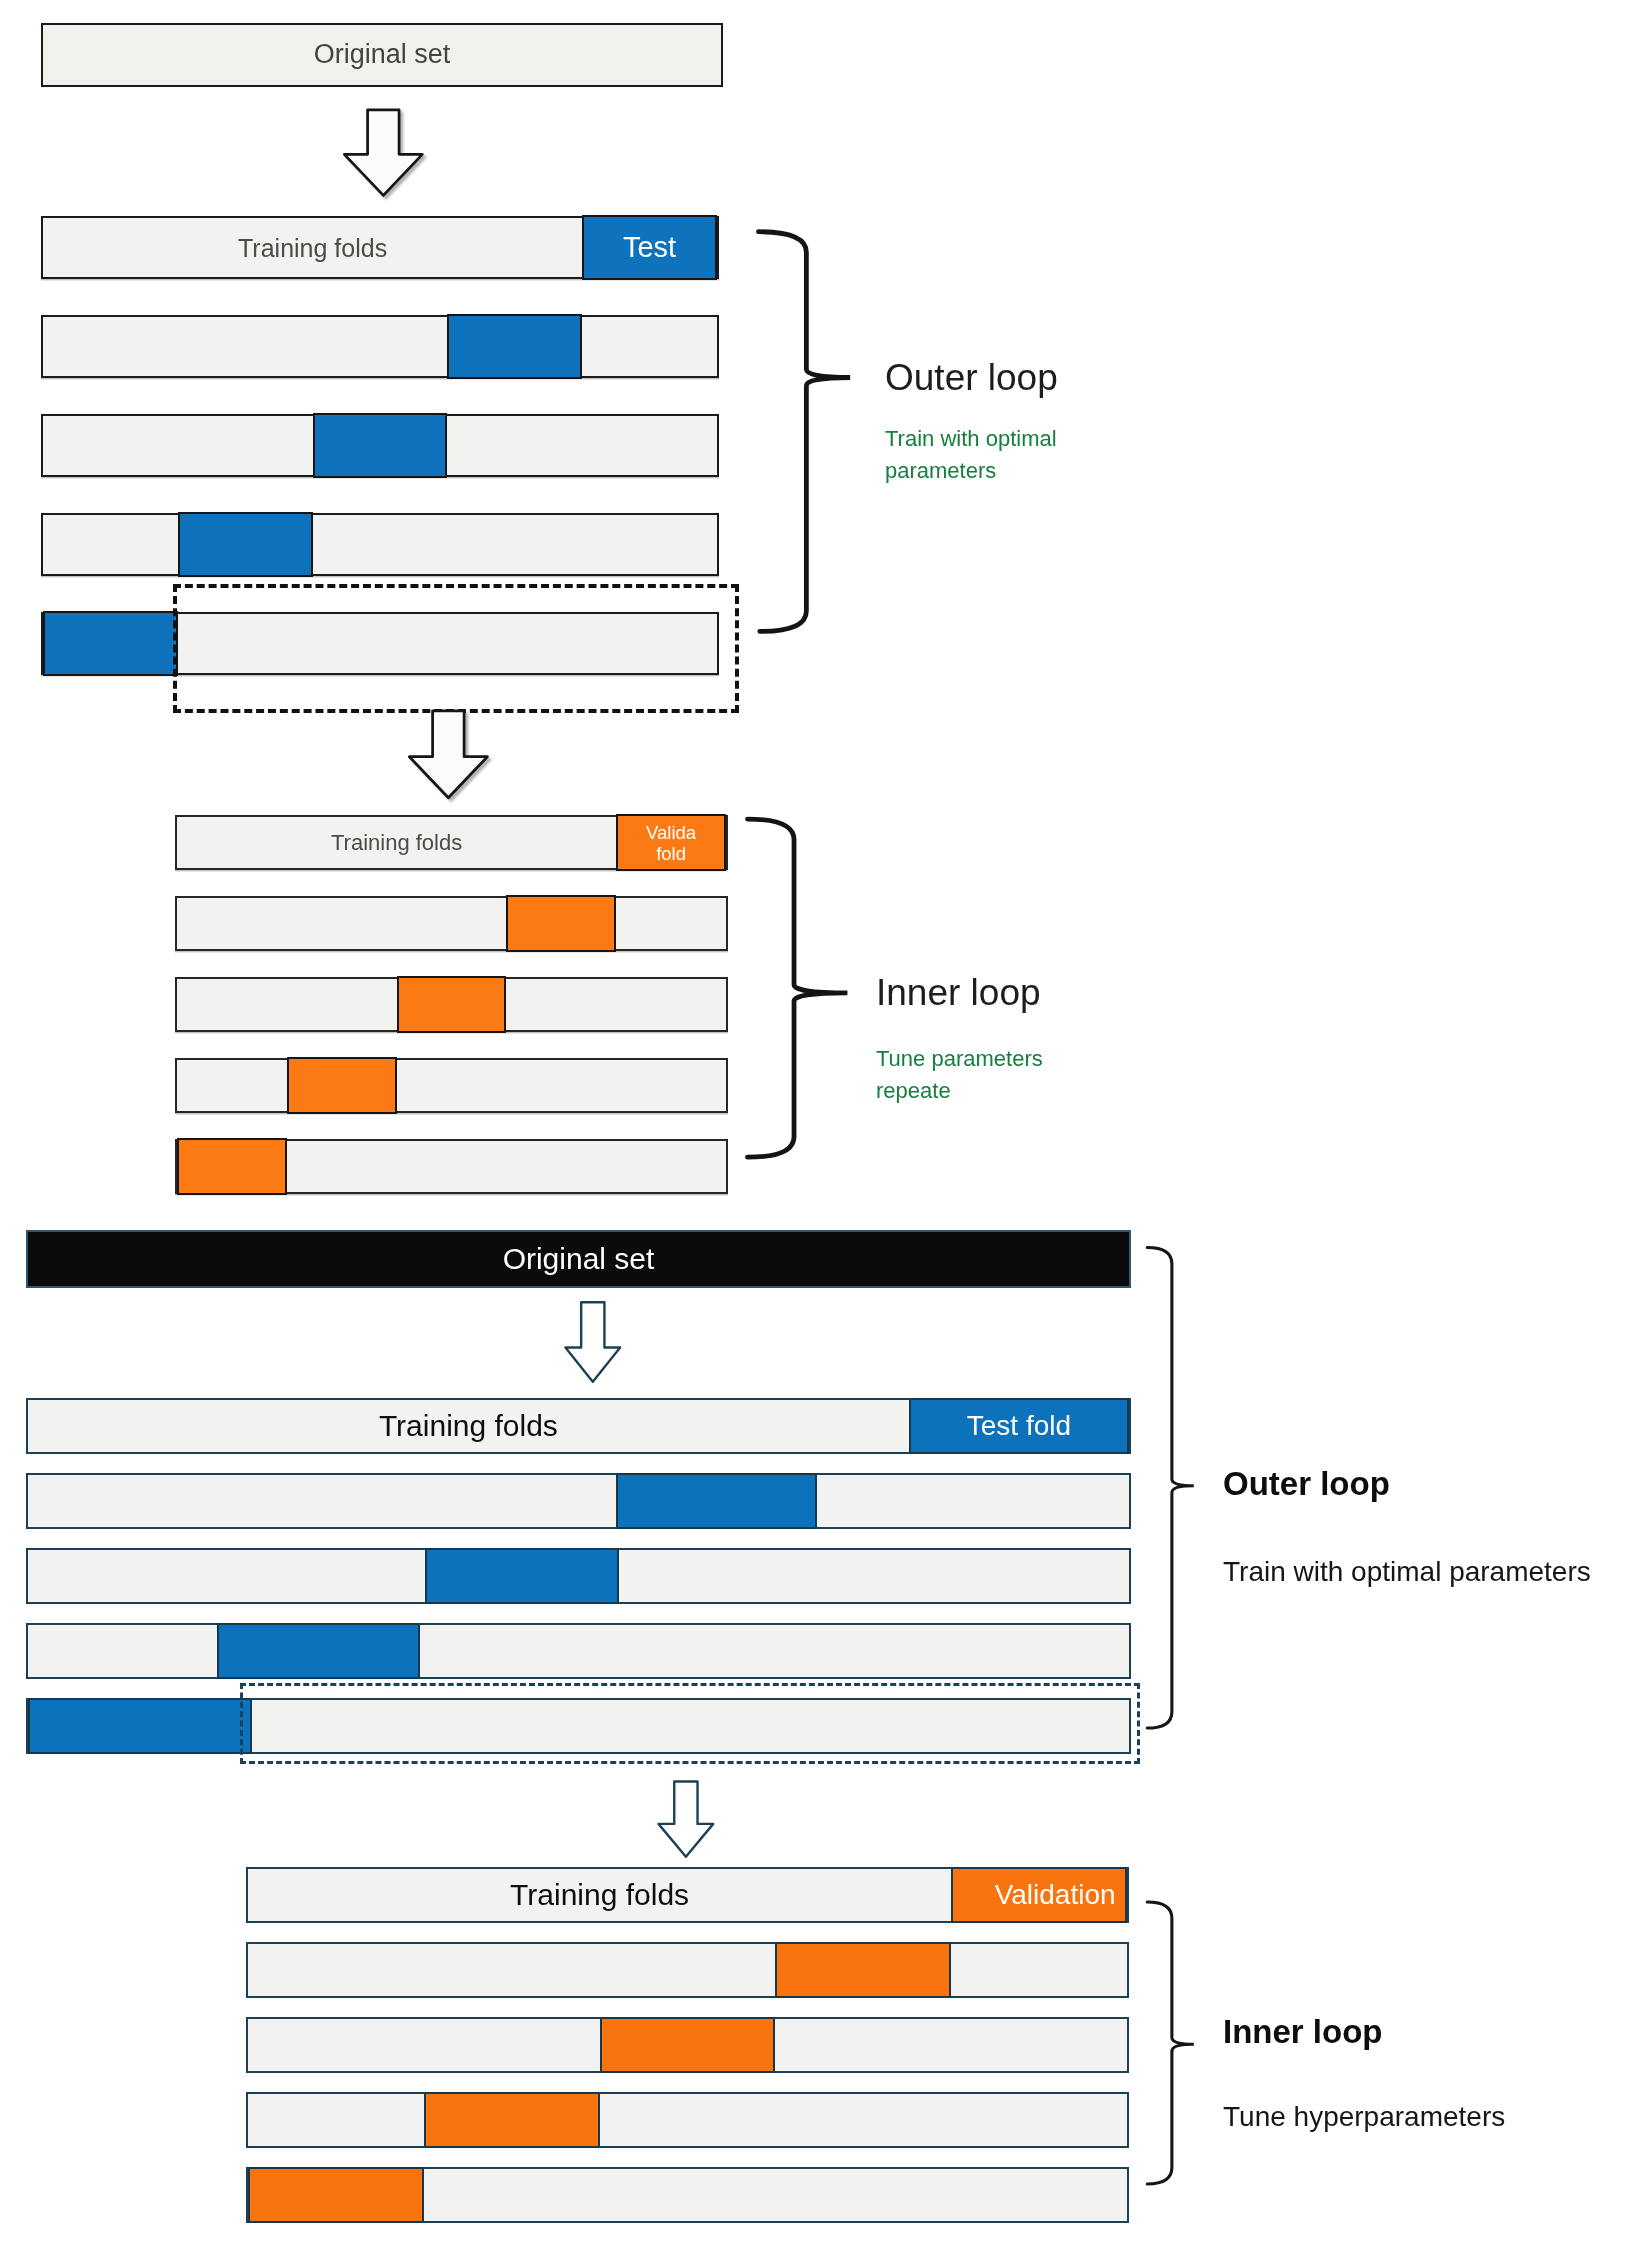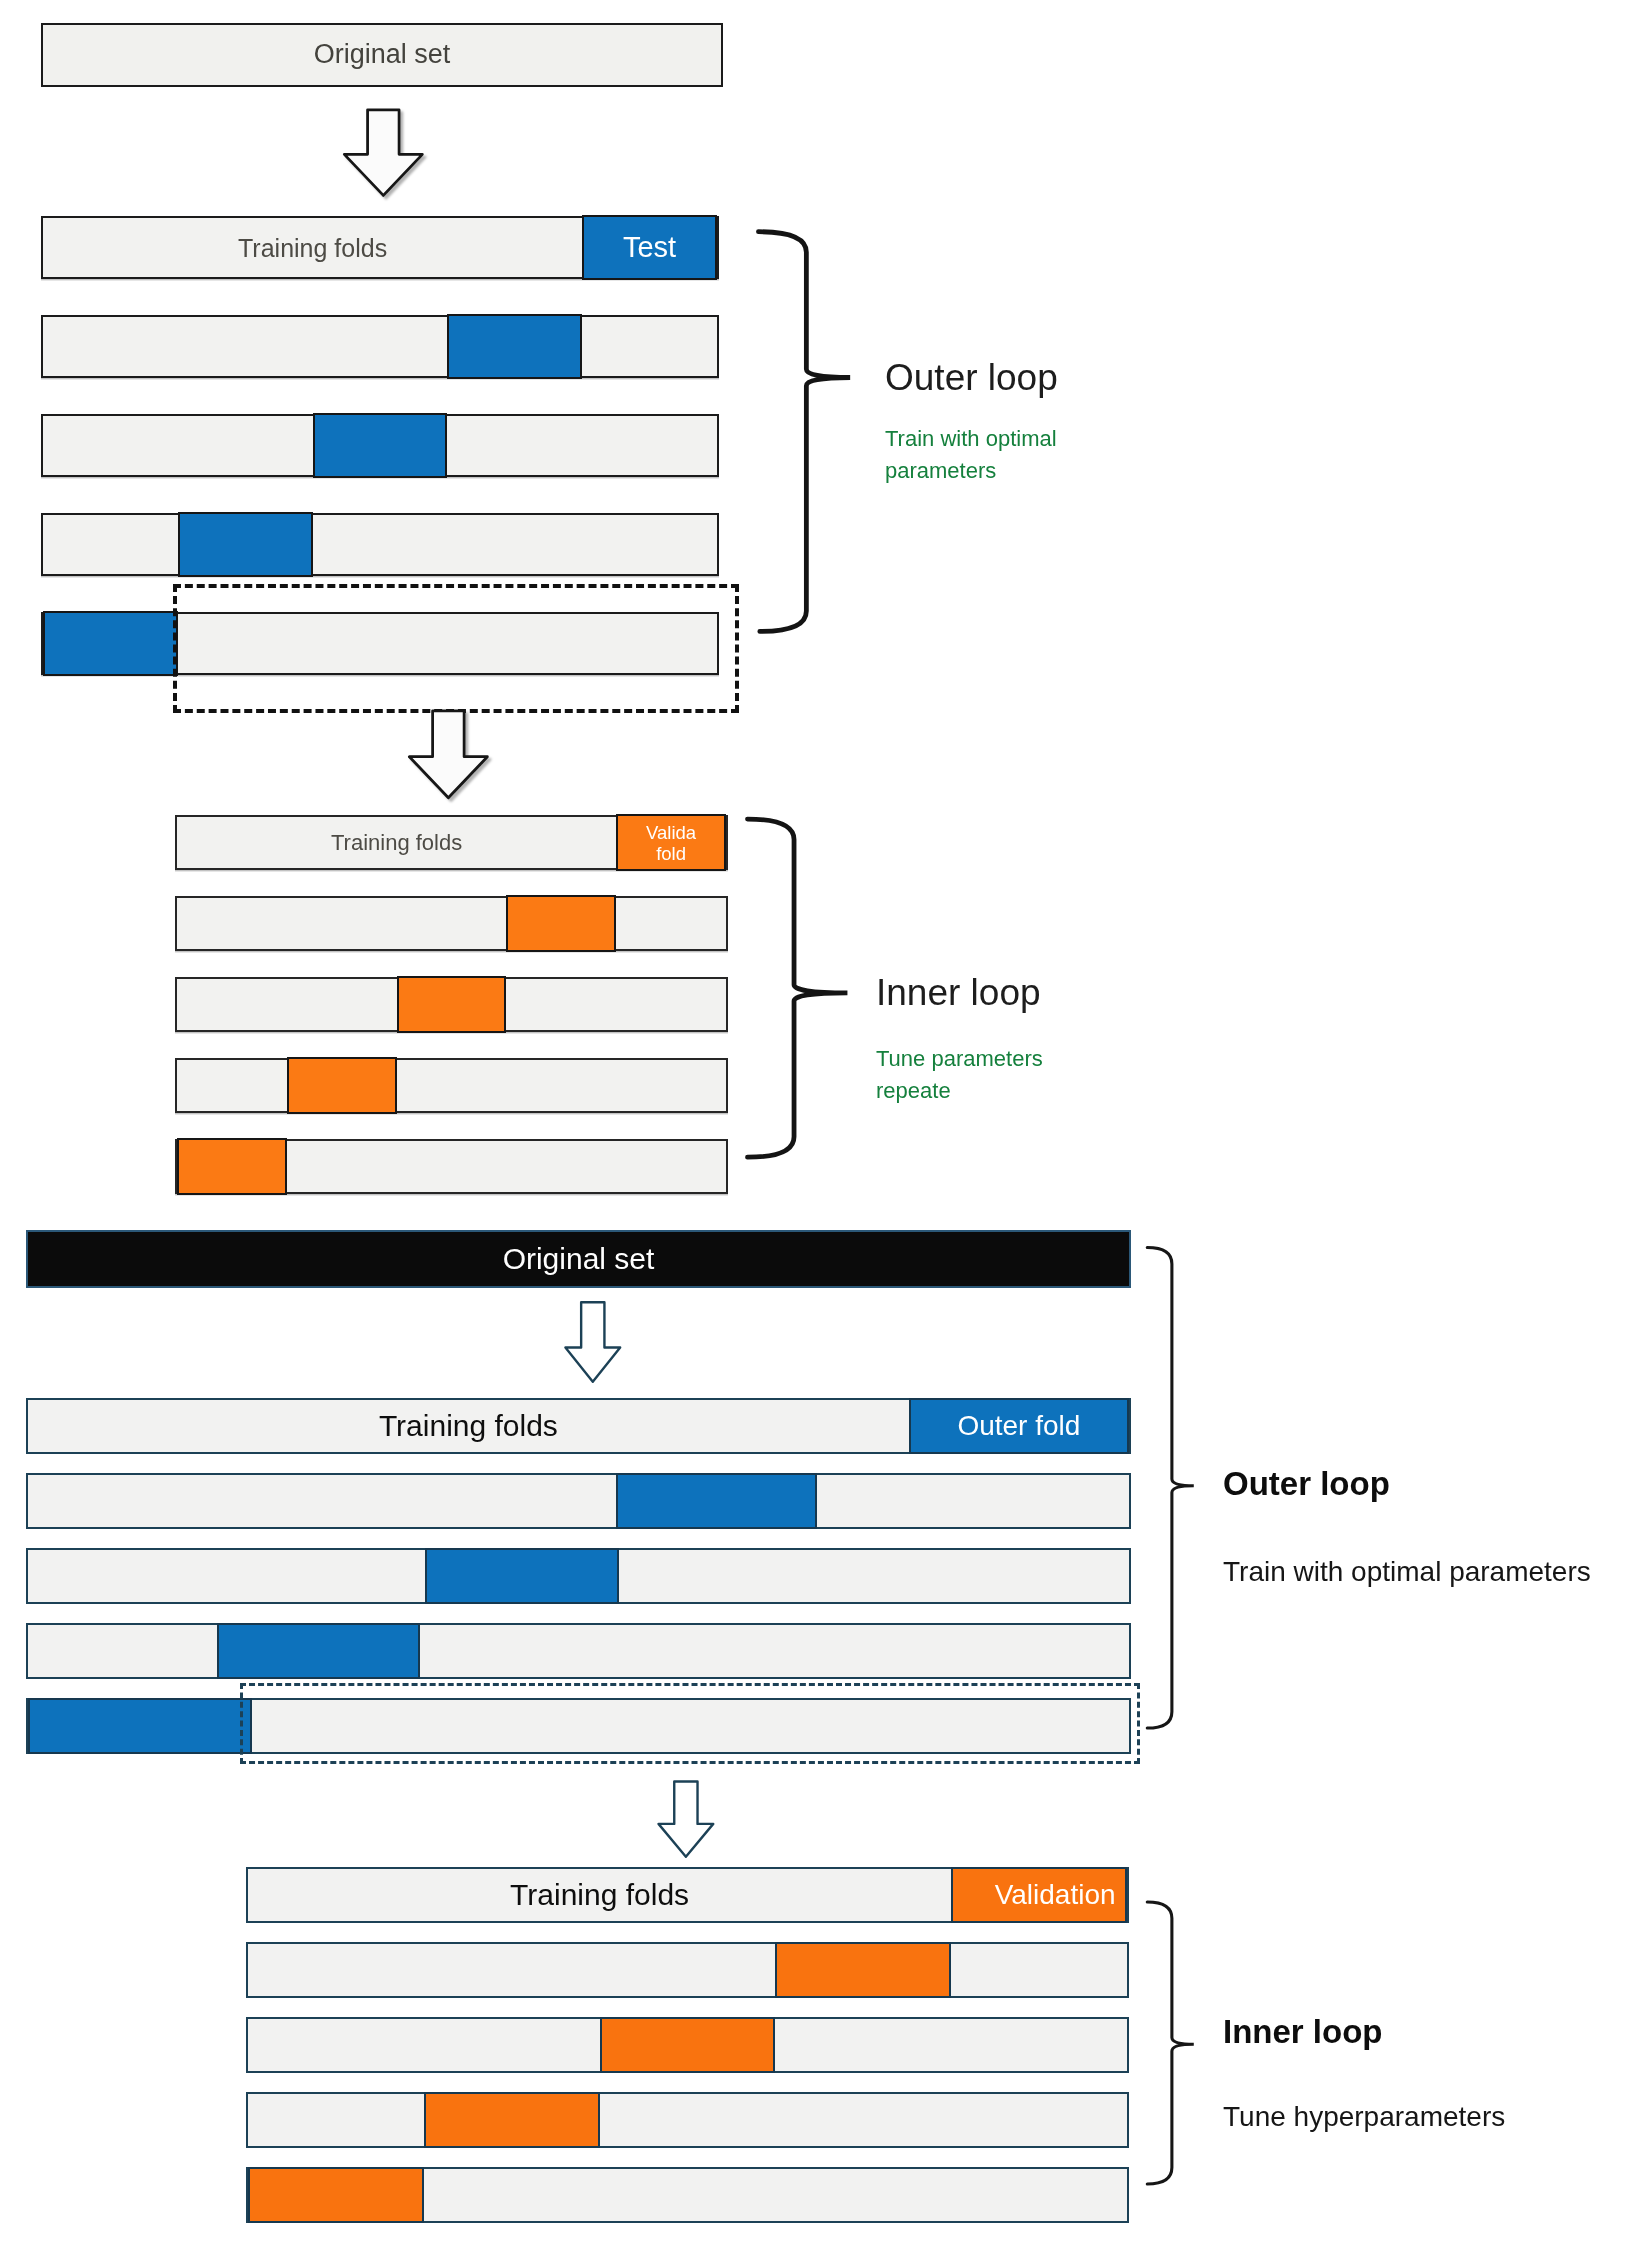--- a/index.html
+++ b/index.html
@@ -133,21 +133,21 @@
   </div>
 
   <div id="bottom-original">
     <span>Original set</span>
   </div>
 
   <div class="bar-group" id="g3">
     <div class="bar">
       <span class="train-label">Training folds</span>
       <div class="seg seg-blue-b" style="left: 80%; width: 20%;">
-        <span class="b-seg-label">Outer fold</span>
+        <span class="b-seg-label">Test fold</span>
       </div>
     </div>
     <div class="bar">
         <div class="seg seg-blue-b" style="left: 53.4%; width: 18.3%;"></div>
       </div>
     <div class="bar">
         <div class="seg seg-blue-b" style="left: 36.1%; width: 17.6%;"></div>
       </div>
     <div class="bar">
         <div class="seg seg-blue-b" style="left: 17.2%; width: 18.4%;"></div>

